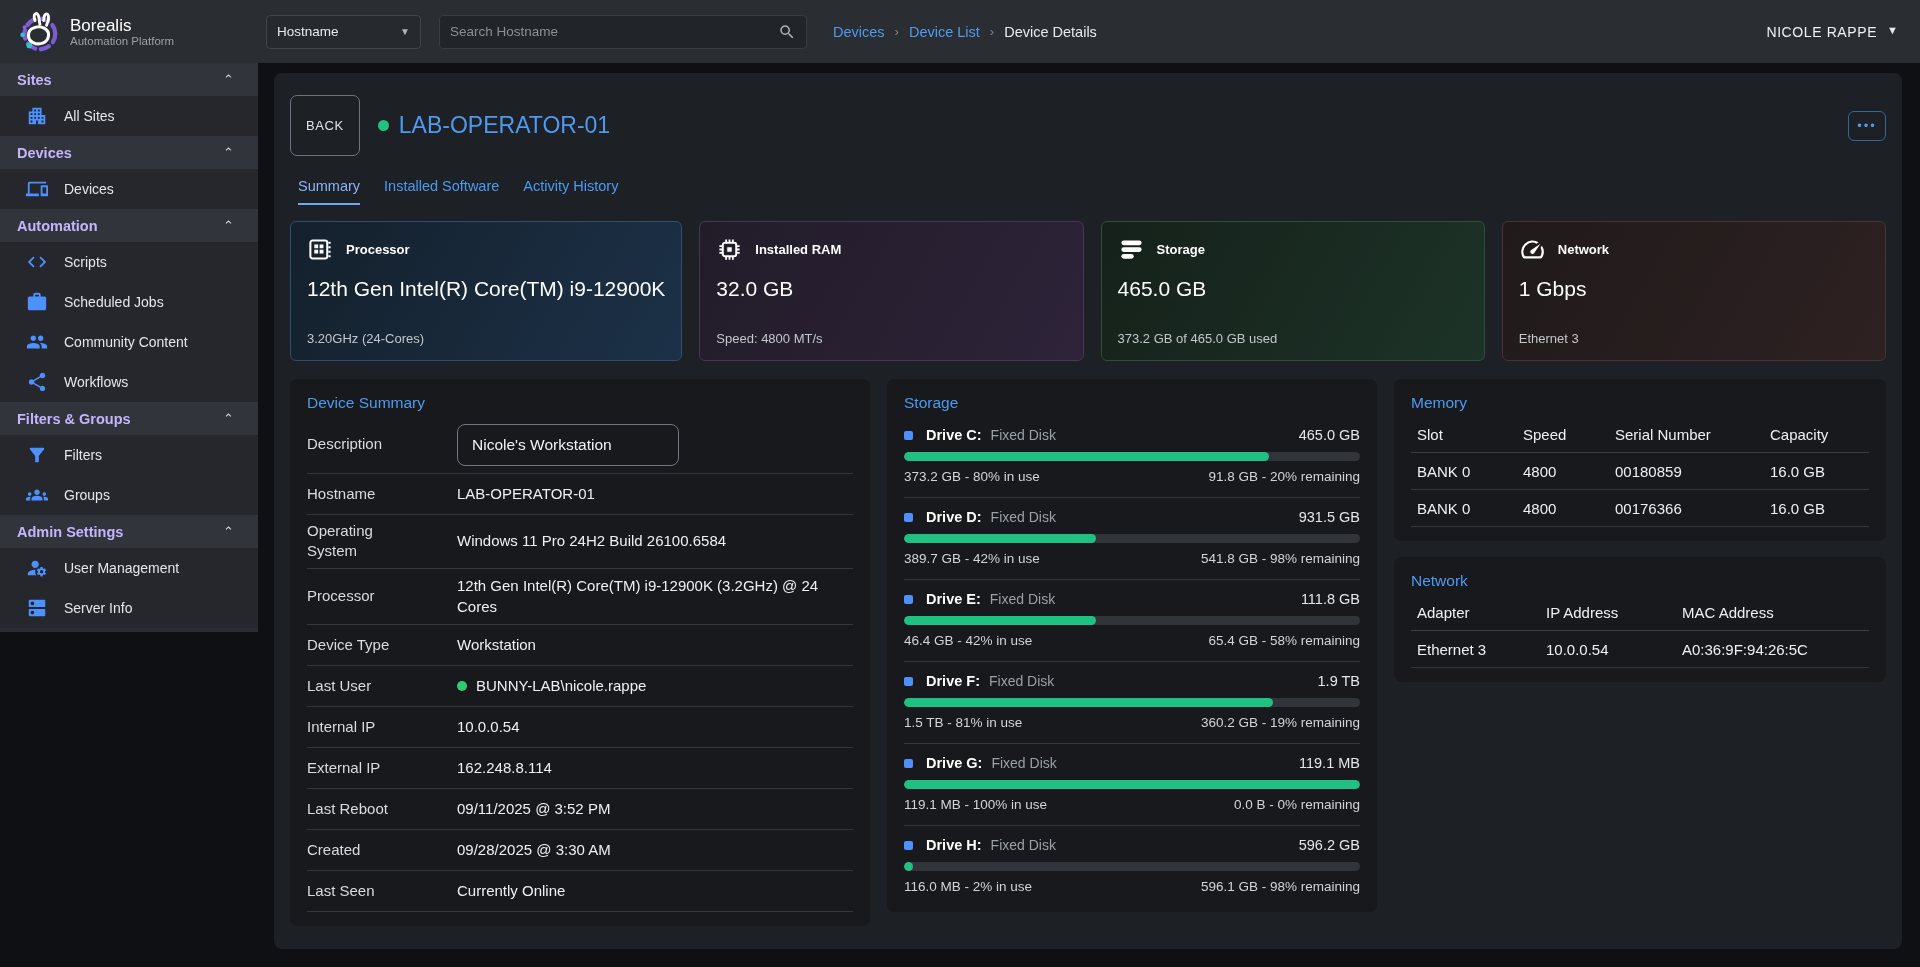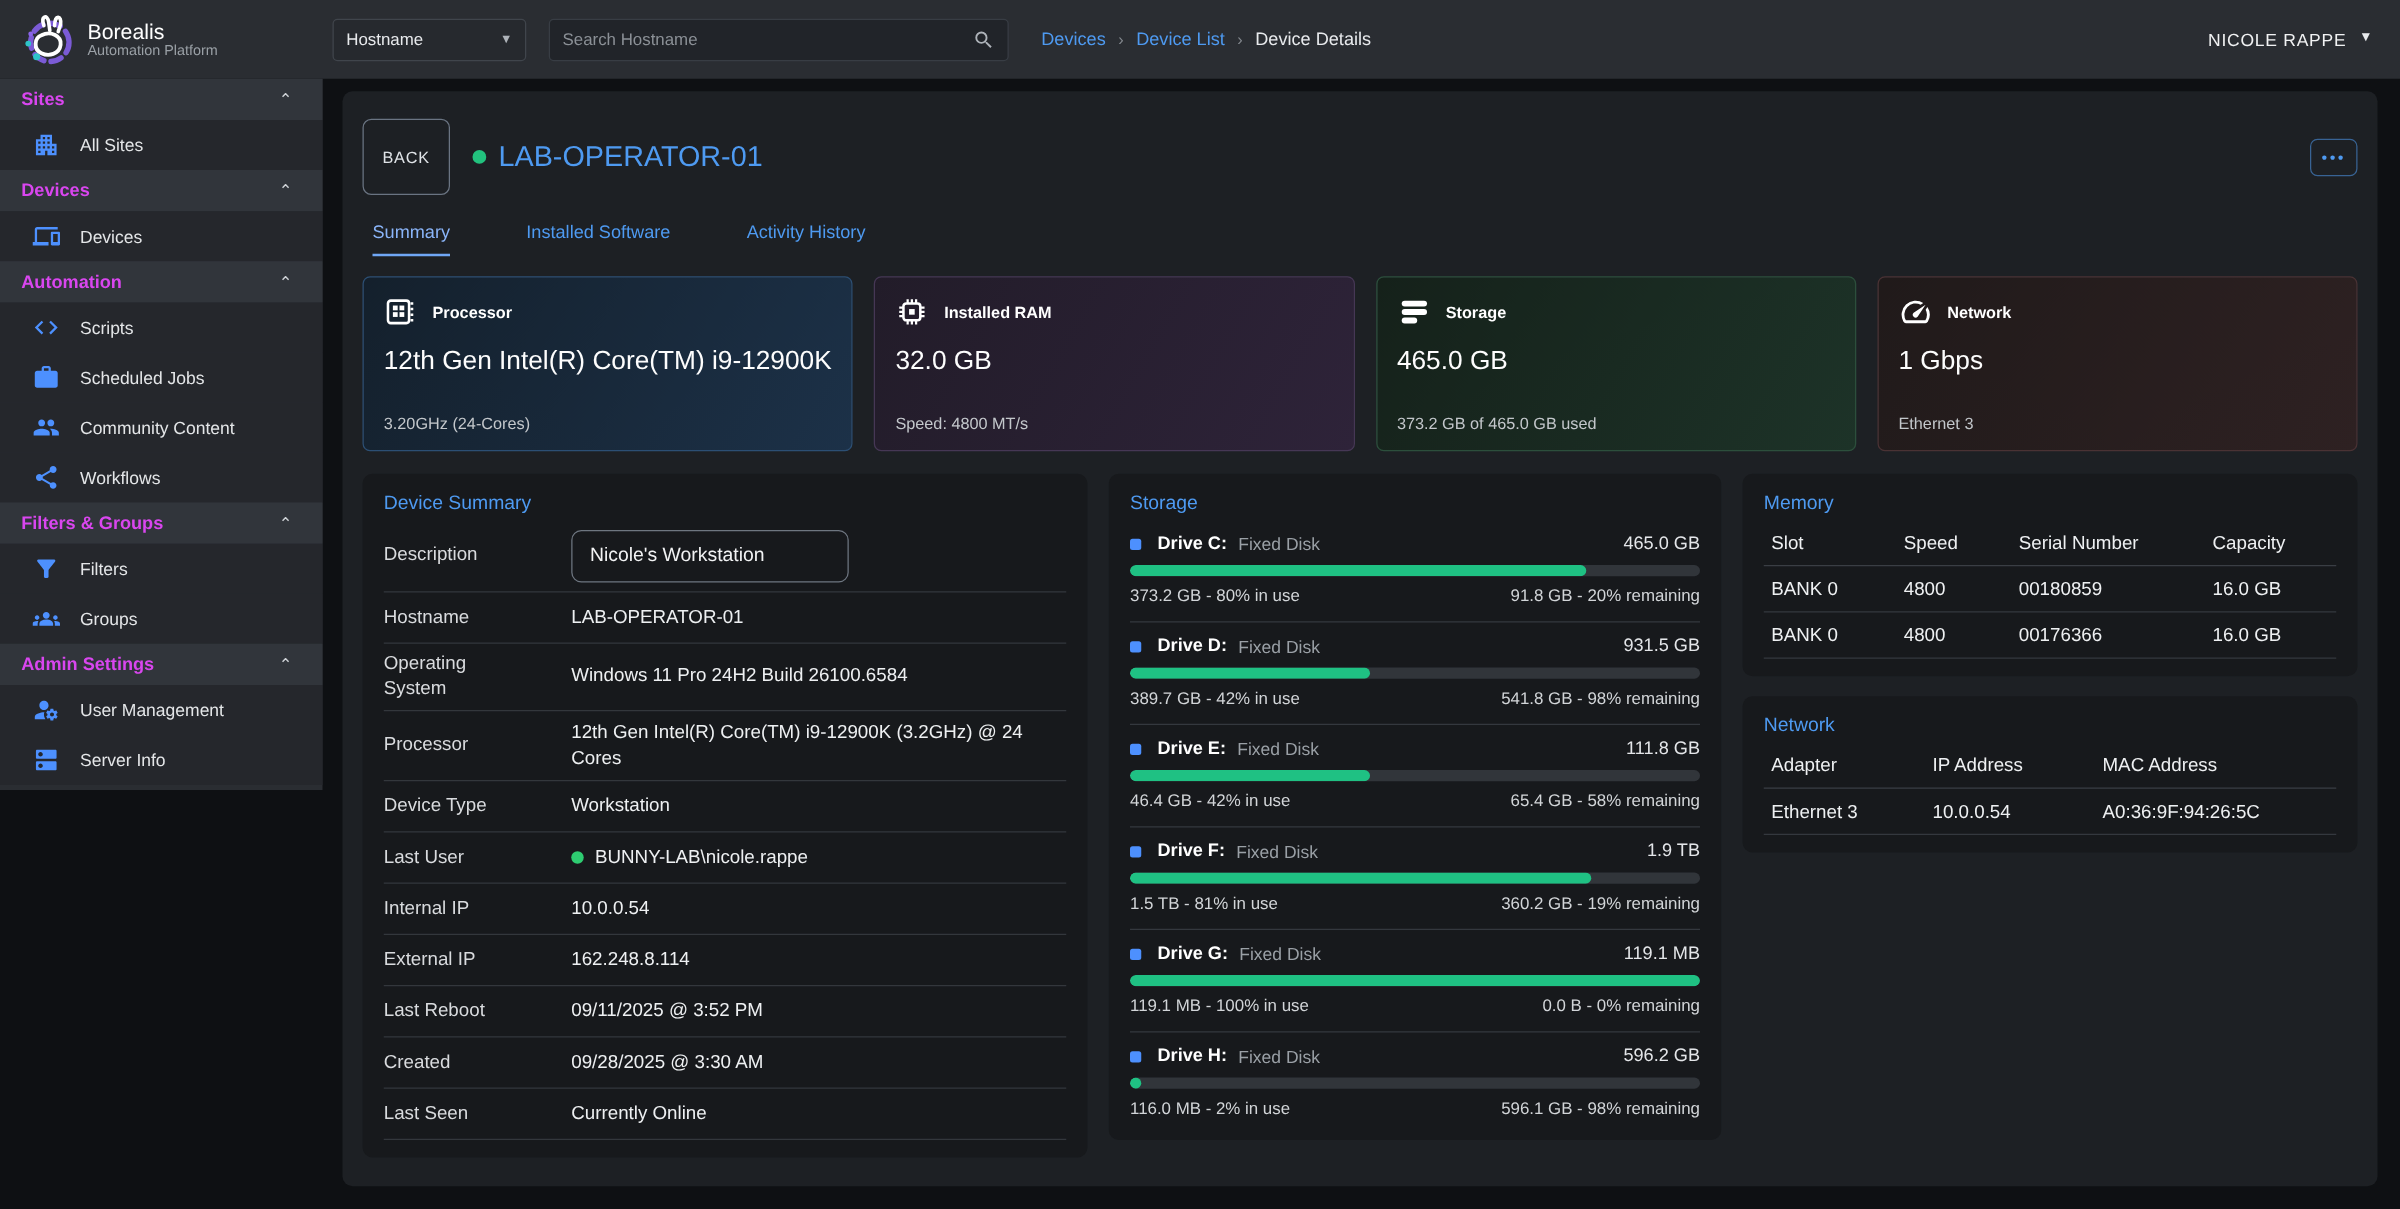--- a/index.html
+++ b/index.html
@@ -28,42 +28,42 @@
   .userchip { margin-left:auto; margin-right:22px; display:flex; 
     gap:10px; cursor:pointer; }
   .user-name { font-size:14px; letter-spacing:0.6px; color:#f1f2f3; }
   .userchip .caret { color:#e8eaed; font-size:11px; }
 
   
   .sidebar { position:absolute; top:63px; left:0; width:258px; background:#2a2d32;
     padding-bottom:4px; z-index:2; }
   .sec { height:33px; background:#31353b; display:flex; align-items:center;
     justify-content:space-between; padding:0 24px 0 17px; cursor:pointer; }
-  .sec-label { color:#d946ef; font-size:14.5px; font-weight:bold; }
+  .sec-label { color:#c4b5fd; font-size:14.5px; font-weight:bold; }
   .sec .chev { color:#cfd3d7; }
   .item { height:40px; background:#25272c; display:flex; align-items:center;
     gap:16px; padding-left:26px; cursor:pointer; font-size:14px; color:#e4e6e8; }
   .item svg { flex:0 0 22px; }
 
   
   .main { position:absolute; top:63px; left:258px; width:1662px; height:904px; }
   .panel { margin:10px 18px 0 16px; width:1628px; min-height:876px;
     background:#1d2024; border-radius:8px; padding:16px 16px 20px 16px; }
 
   .panel-head { display:flex; align-items:center; margin-top:6px; }
   .back-btn { background:transparent; border:1px solid #6a7482; border-radius:7px;
     color:#dfe3e7; font-size:13px; letter-spacing:0.6px; padding:22px 15px; cursor:pointer;
     font-family:"Liberation Sans", sans-serif; }
   .online-dot { width:11px; height:11px; border-radius:50%; background:#22c27e; margin:0 10px 0 18px; }
   .device-title { color:#4e9af1; font-size:23px; font-weight:400; }
   .more-btn { margin-left:auto; width:38px; height:30px; border:1px solid rgba(78,154,241,.55);
     border-radius:6px; background:transparent; color:#4e9af1; font-size:13px; letter-spacing:2px;
     cursor:pointer; line-height:26px; text-align:center; }
 
-  .tabs { display:flex; gap:61px; margin:22px 0 0 8px;text-align:right; }
+  .tabs { display:flex; gap:24px; margin:22px 0 0 8px;text-align:right; }
   .tab { font-size:14.5px; padding-bottom:9px; cursor:pointer; color:#4e9af1; }
   .tab.active { color:#8ab4f8; border-bottom:2px solid #70a7f5; }
 
   
   .cards { display:grid; grid-template-columns:repeat(4,1fr); gap:17px; margin-top:16px; }
   .card { height:140px; border-radius:6px; padding:14px 16px; display:flex; flex-direction:column; }
   .card-blue   { background:linear-gradient(120deg,#14202c 0%,#1c3148 100%); border:1px solid #2c4f74; }
   .card-purple { background:linear-gradient(120deg,#221c29 0%,#2e2339 100%); border:1px solid #463755; }
   .card-green  { background:linear-gradient(120deg,#15211a 0%,#1d3328 100%); border:1px solid #2c4f3c; }
   .card-red    { background:linear-gradient(120deg,#201a1a 0%,#2e2122 100%); border:1px solid #4a3234; }

